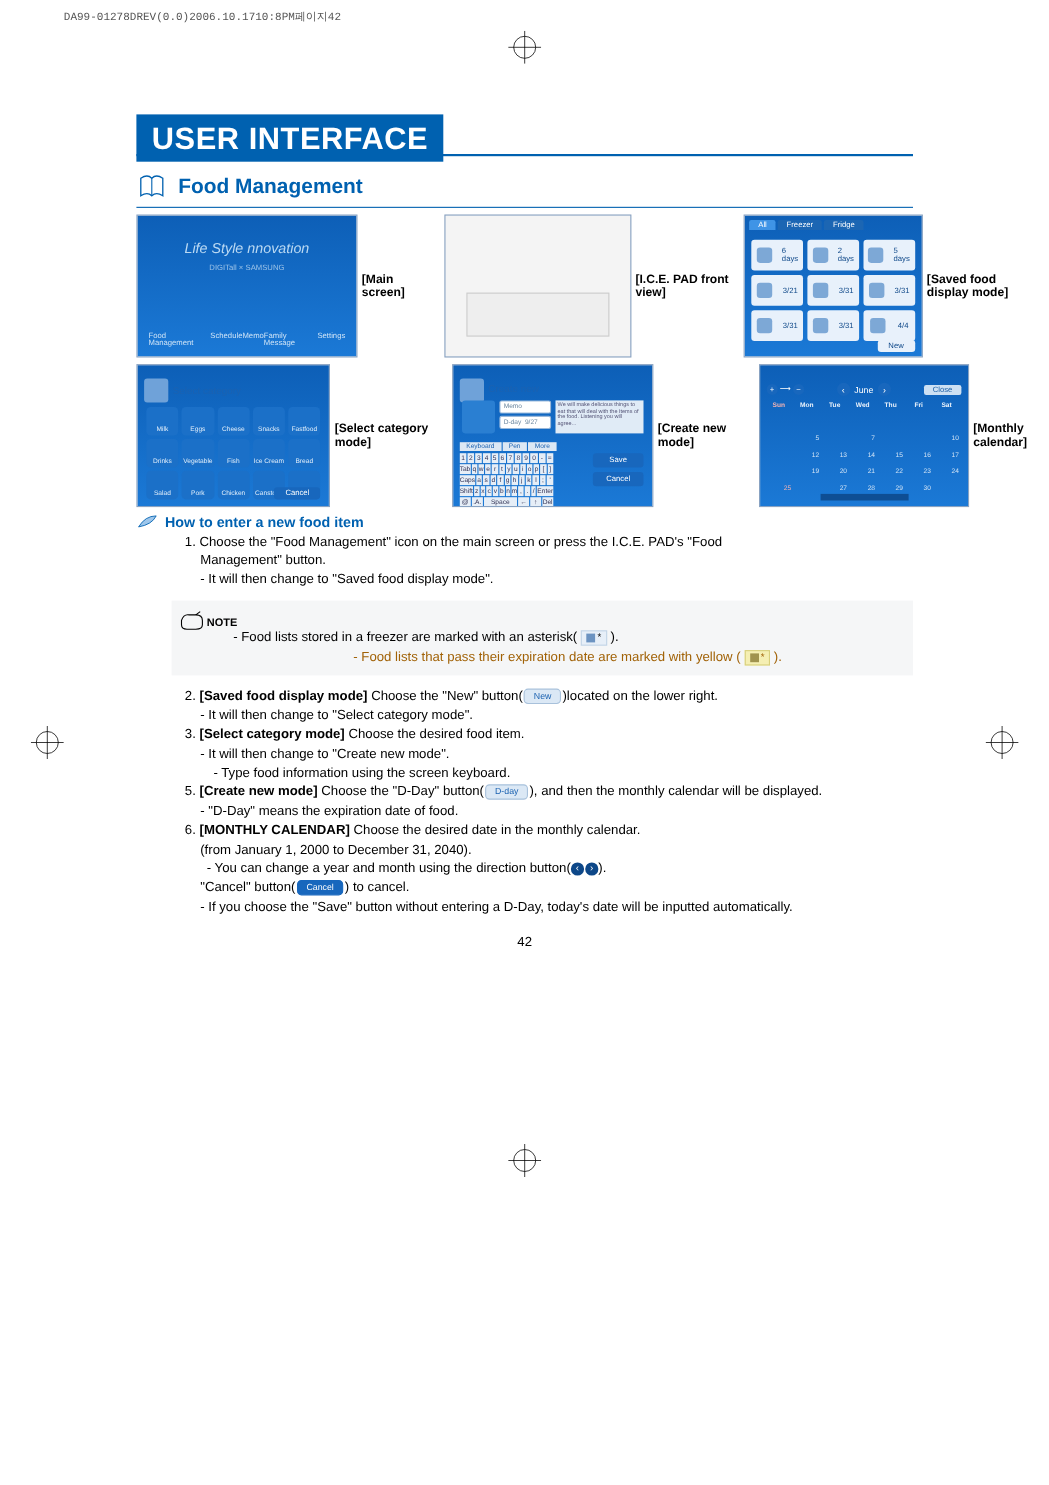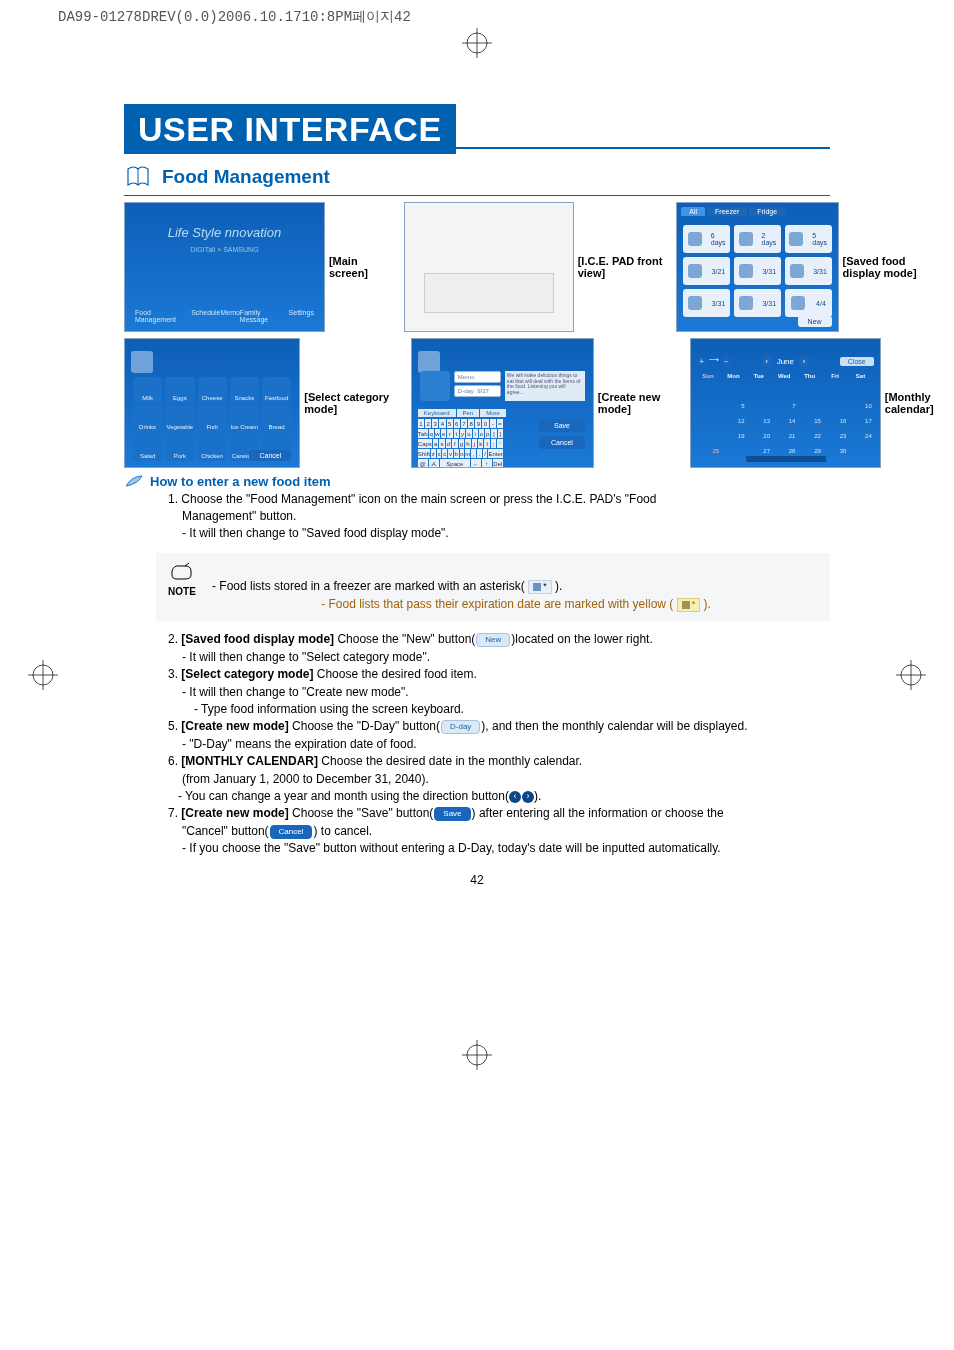--- a/index.html
+++ b/index.html
@@ -15,35 +15,35 @@
     position: absolute;
     width: 30px;
     height: 30px;
     pointer-events: none;
   }
   .crop-mark svg { width: 100%; height: 100%; }
   .header-note {
     position: absolute;
     top: 8px;
     left: 58px;
-    font-size: 14px;
+    font-size: 10px;
     font-family: "Courier New", monospace;
     color: #555;
   }
   .page {
     position: absolute;
     top: 60px;
     left: 60px;
     width: 834px;
     padding: 50px 64px 0 64px;
   }
   .title-bar {
     background: #0061b0;
     color: #fff;
-    font-size: 34px;
+    font-size: 28px;
     font-weight: bold;
     padding: 6px 14px;
     letter-spacing: 0.5px;
     width: 100%;
   }
   .title-row::after {
     content: "";
     display: block;
     height: 2px;
     background: #0061b0;
@@ -351,21 +351,20 @@
     display: flex;
     gap: 10px;
     background: #f5f6f7;
     padding: 8px 10px 8px 6px;
     margin: 12px 0 10px 32px;
     font-size: 12px;
     align-items: flex-start;
   }
   .note-icon-col {
     display: flex;
-    flex-direction: column;
     align-items: center;
     width: 40px;
   }
   .note-label { font-size: 10px; font-weight: bold; margin-top: 2px; }
   .note-body { flex: 1; line-height: 1.5; margin-top: 16px; }
   .blue { color: #a16207; text-align: center; }
   .inline-btn {
     display: inline-flex;
     align-items: center;
     justify-content: center;
@@ -800,30 +799,27 @@
 
     <div>
       <span>5.</span> <b>[Create new mode]</b><span> Choose the "D-Day" button(</span><span class="inline-btn">D-day</span><span>), and then the monthly calendar will be displayed.</span>
     </div>
     <div style="margin-left:14px">- "D-Day" means the expiration date of food.</div>
 
     <div>
       <span>6.</span> <b>[MONTHLY CALENDAR]</b><span> Choose the desired date in the monthly calendar.</span>
     </div>
     <div style="margin-left:14px">(from January 1, 2000 to December 31, 2040).</div>
-    <div style="margin-left:10px">
+    <div style="margin-left:20px">
       <span>- You can change a year and month using the direction button(</span><span class="inline-arrow">
           <span>‹</span>
           <span>›</span>
         </span><span>).</span>
     </div>
 
-    <div>
-      <span>7.</span> <b>[Create new mode]</b><span> Choose the "Save" button(</span><span class="inline-btn save">Save</span><span>) after entering all the information or choose the</span>
-    </div>
     <div style="margin-left:14px">
       <span>"Cancel" button(</span><span class="inline-btn cancel">Cancel</span><span>) to cancel.</span>
     </div>
     <div style="margin-left:14px">- If you choose the "Save" button without entering a D-Day, today's date will be inputted automatically.</div>
   </div>
 
   <div class="page-num">42</div>
 </div>
 
 </body></html>

